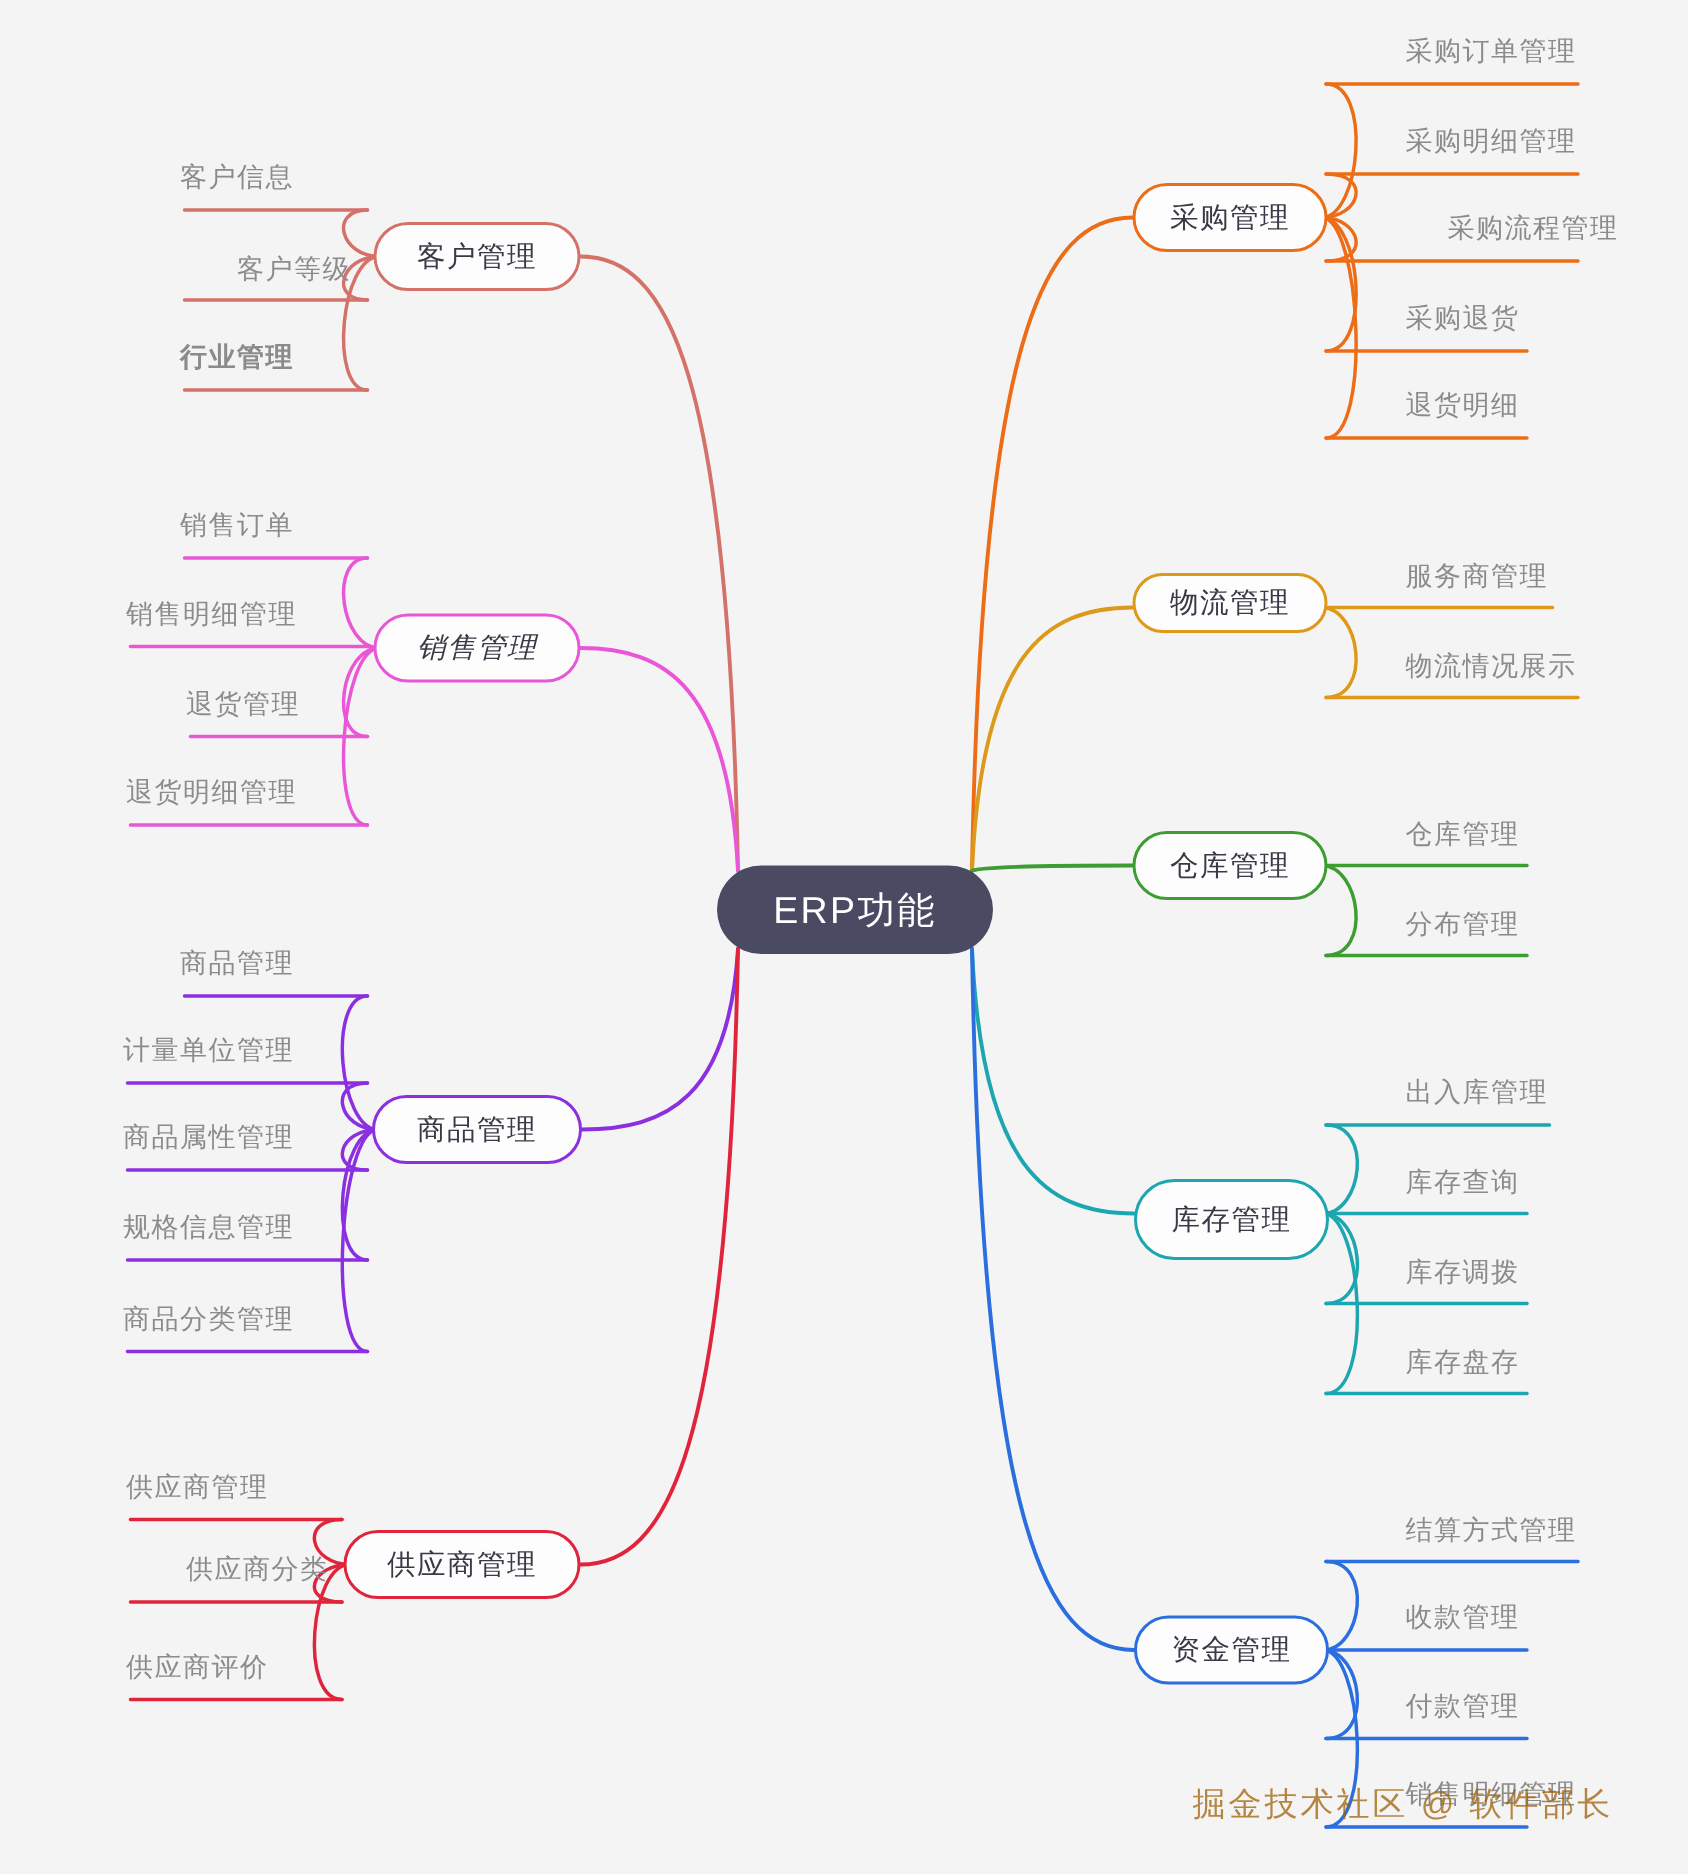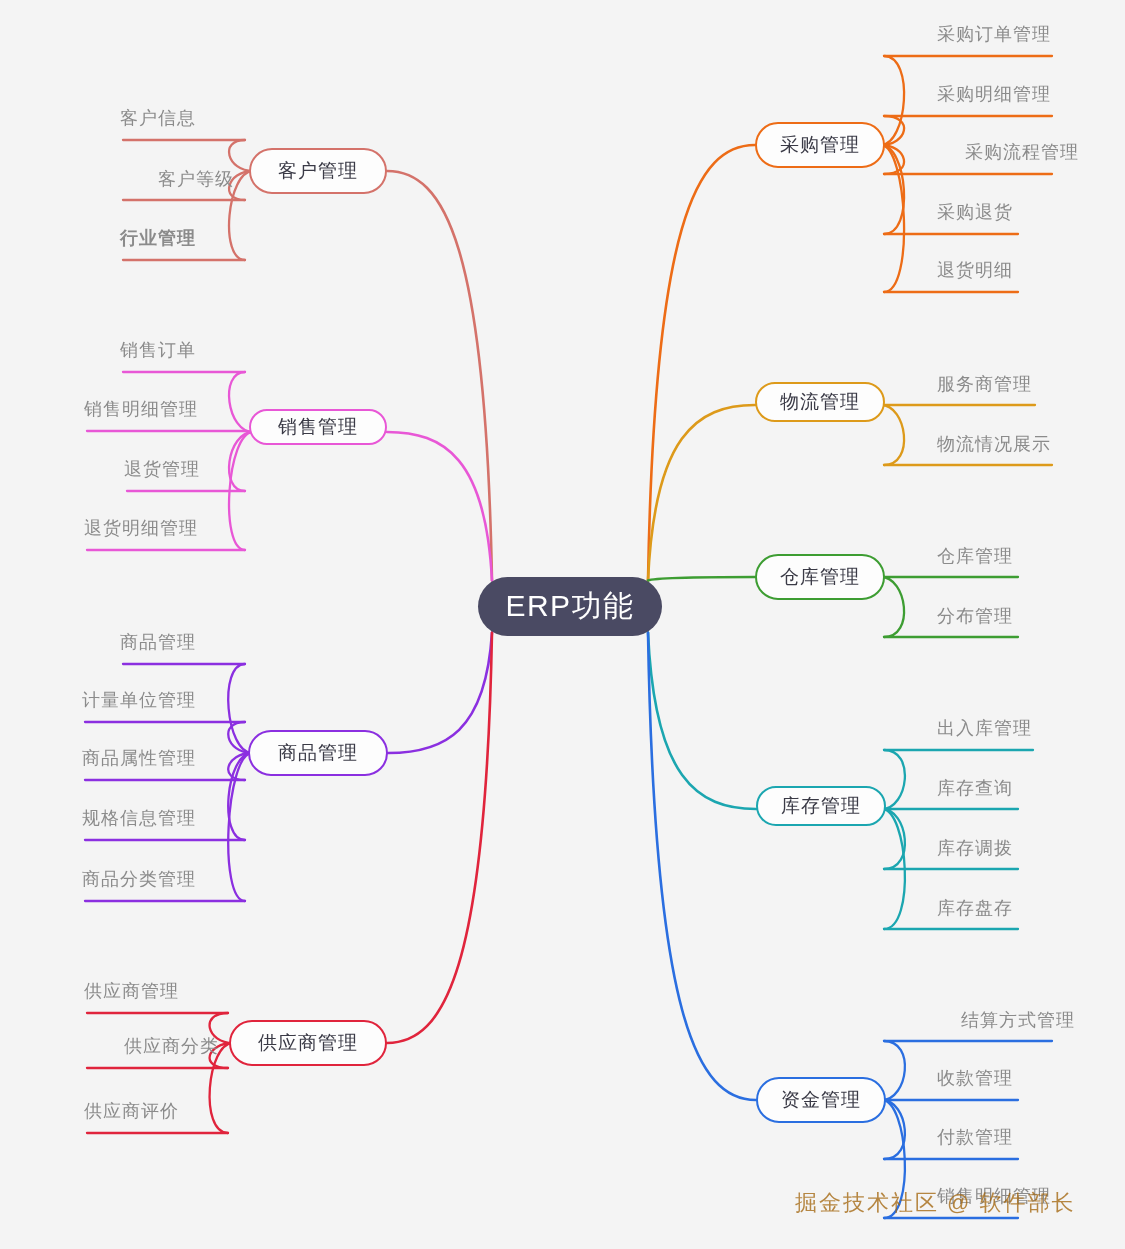--- a/index.html
+++ b/index.html
@@ -22,21 +22,21 @@
     letter-spacing:1px;
     white-space:nowrap;
     z-index:5;
   }
   .root-label{
     position:absolute;
     display:flex;align-items:center;justify-content:center;
     background:#4a4a63;
     border-radius:34px;
     color:#ffffff;
-    font-size:30px;
+    font-size:25px;
     letter-spacing:1.5px;
     white-space:nowrap;
     z-index:6;
   }
   .leaf-label{
     position:absolute;
     color:#8b8b8b;
     font-size:18px;
     letter-spacing:1px;
     white-space:nowrap;
@@ -137,21 +137,21 @@
       <path d="M 884 1218 L 1018 1218" stroke="#2a6ee0" stroke-width="2.3" fill="none" stroke-linecap="round"></path>
     </g>
 </svg>
 
 <div id="labels">
     <div class="root-label" style="left: 478px; top: 577px; width: 184px; height: 59px; background: rgb(74, 74, 99); color: rgb(255, 255, 255);">ERP功能</div>
     <div class="node-label" style="left: 249px; top: 148px; width: 138px; height: 46px; border: 2.2px solid rgb(212, 114, 106);">客户管理</div>
     <div class="leaf-label leaf-left" style="top: 106px; left: 120px;">客户信息</div>
     <div class="leaf-label leaf-left" style="top: 167px; left: 120px; margin-left: 38px;">客户等级</div>
     <div class="leaf-label leaf-left" style="top: 226px; left: 120px; font-weight: bold;">行业管理</div>
-    <div class="node-label" style="left: 249px; top: 409px; width: 138px; height: 36px; border: 2.2px solid rgb(232, 87, 214);">销售管理</div>
+    <div class="node-label" style="left: 249px; top: 409px; width: 138px; height: 46px; border: 2.2px solid rgb(232, 87, 214); font-style: italic;">销售管理</div>
     <div class="leaf-label leaf-left" style="top: 338px; left: 120px;">销售订单</div>
     <div class="leaf-label leaf-left" style="top: 397px; left: 84px;">销售明细管理</div>
     <div class="leaf-label leaf-left" style="top: 457px; left: 124px;">退货管理</div>
     <div class="leaf-label leaf-left" style="top: 516px; left: 84px;">退货明细管理</div>
     <div class="node-label" style="left: 248px; top: 730px; width: 140px; height: 46px; border: 2.2px solid rgb(139, 47, 224);">商品管理</div>
     <div class="leaf-label leaf-left" style="top: 630px; left: 120px;">商品管理</div>
     <div class="leaf-label leaf-left" style="top: 688px; left: 82px;">计量单位管理</div>
     <div class="leaf-label leaf-left" style="top: 746px; left: 82px;">商品属性管理</div>
     <div class="leaf-label leaf-left" style="top: 806px; left: 82px;">规格信息管理</div>
     <div class="leaf-label leaf-left" style="top: 867px; left: 82px;">商品分类管理</div>
@@ -164,25 +164,25 @@
     <div class="leaf-label leaf-right" style="top: 82px; left: 937px;">采购明细管理</div>
     <div class="leaf-label leaf-right" style="top: 140px; left: 937px; margin-left: 28px;">采购流程管理</div>
     <div class="leaf-label leaf-right" style="top: 200px; left: 937px;">采购退货</div>
     <div class="leaf-label leaf-right" style="top: 258px; left: 937px;">退货明细</div>
     <div class="node-label" style="left: 755px; top: 382px; width: 130px; height: 40px; border: 2.2px solid rgb(221, 154, 26);">物流管理</div>
     <div class="leaf-label leaf-right" style="top: 372px; left: 937px;">服务商管理</div>
     <div class="leaf-label leaf-right" style="top: 432px; left: 937px;">物流情况展示</div>
     <div class="node-label" style="left: 755px; top: 554px; width: 130px; height: 46px; border: 2.2px solid rgb(61, 157, 50);">仓库管理</div>
     <div class="leaf-label leaf-right" style="top: 544px; left: 937px;">仓库管理</div>
     <div class="leaf-label leaf-right" style="top: 604px; left: 937px;">分布管理</div>
-    <div class="node-label" style="left: 756px; top: 786px; width: 130px; height: 40px; border: 2.2px solid rgb(27, 166, 176);">库存管理</div>
+    <div class="node-label" style="left: 756px; top: 786px; width: 130px; height: 54px; border: 2.2px solid rgb(27, 166, 176);">库存管理</div>
     <div class="leaf-label leaf-right" style="top: 716px; left: 937px;">出入库管理</div>
     <div class="leaf-label leaf-right" style="top: 776px; left: 937px;">库存查询</div>
     <div class="leaf-label leaf-right" style="top: 836px; left: 937px;">库存调拨</div>
     <div class="leaf-label leaf-right" style="top: 896px; left: 937px;">库存盘存</div>
     <div class="node-label" style="left: 756px; top: 1077px; width: 130px; height: 46px; border: 2.2px solid rgb(42, 110, 224);">资金管理</div>
-    <div class="leaf-label leaf-right" style="top: 1008px; left: 937px; margin-left: 24px;">结算方式管理</div>
+    <div class="leaf-label leaf-right" style="top: 1008px; left: 937px;">结算方式管理</div>
     <div class="leaf-label leaf-right" style="top: 1066px; left: 937px;">收款管理</div>
     <div class="leaf-label leaf-right" style="top: 1125px; left: 937px;">付款管理</div>
     <div class="leaf-label leaf-right" style="top: 1184px; left: 937px;">销售明细管理</div>
   </div>
 
 <div class="watermark">掘金技术社区 @ 软件部长</div>
 
 </body></html>

